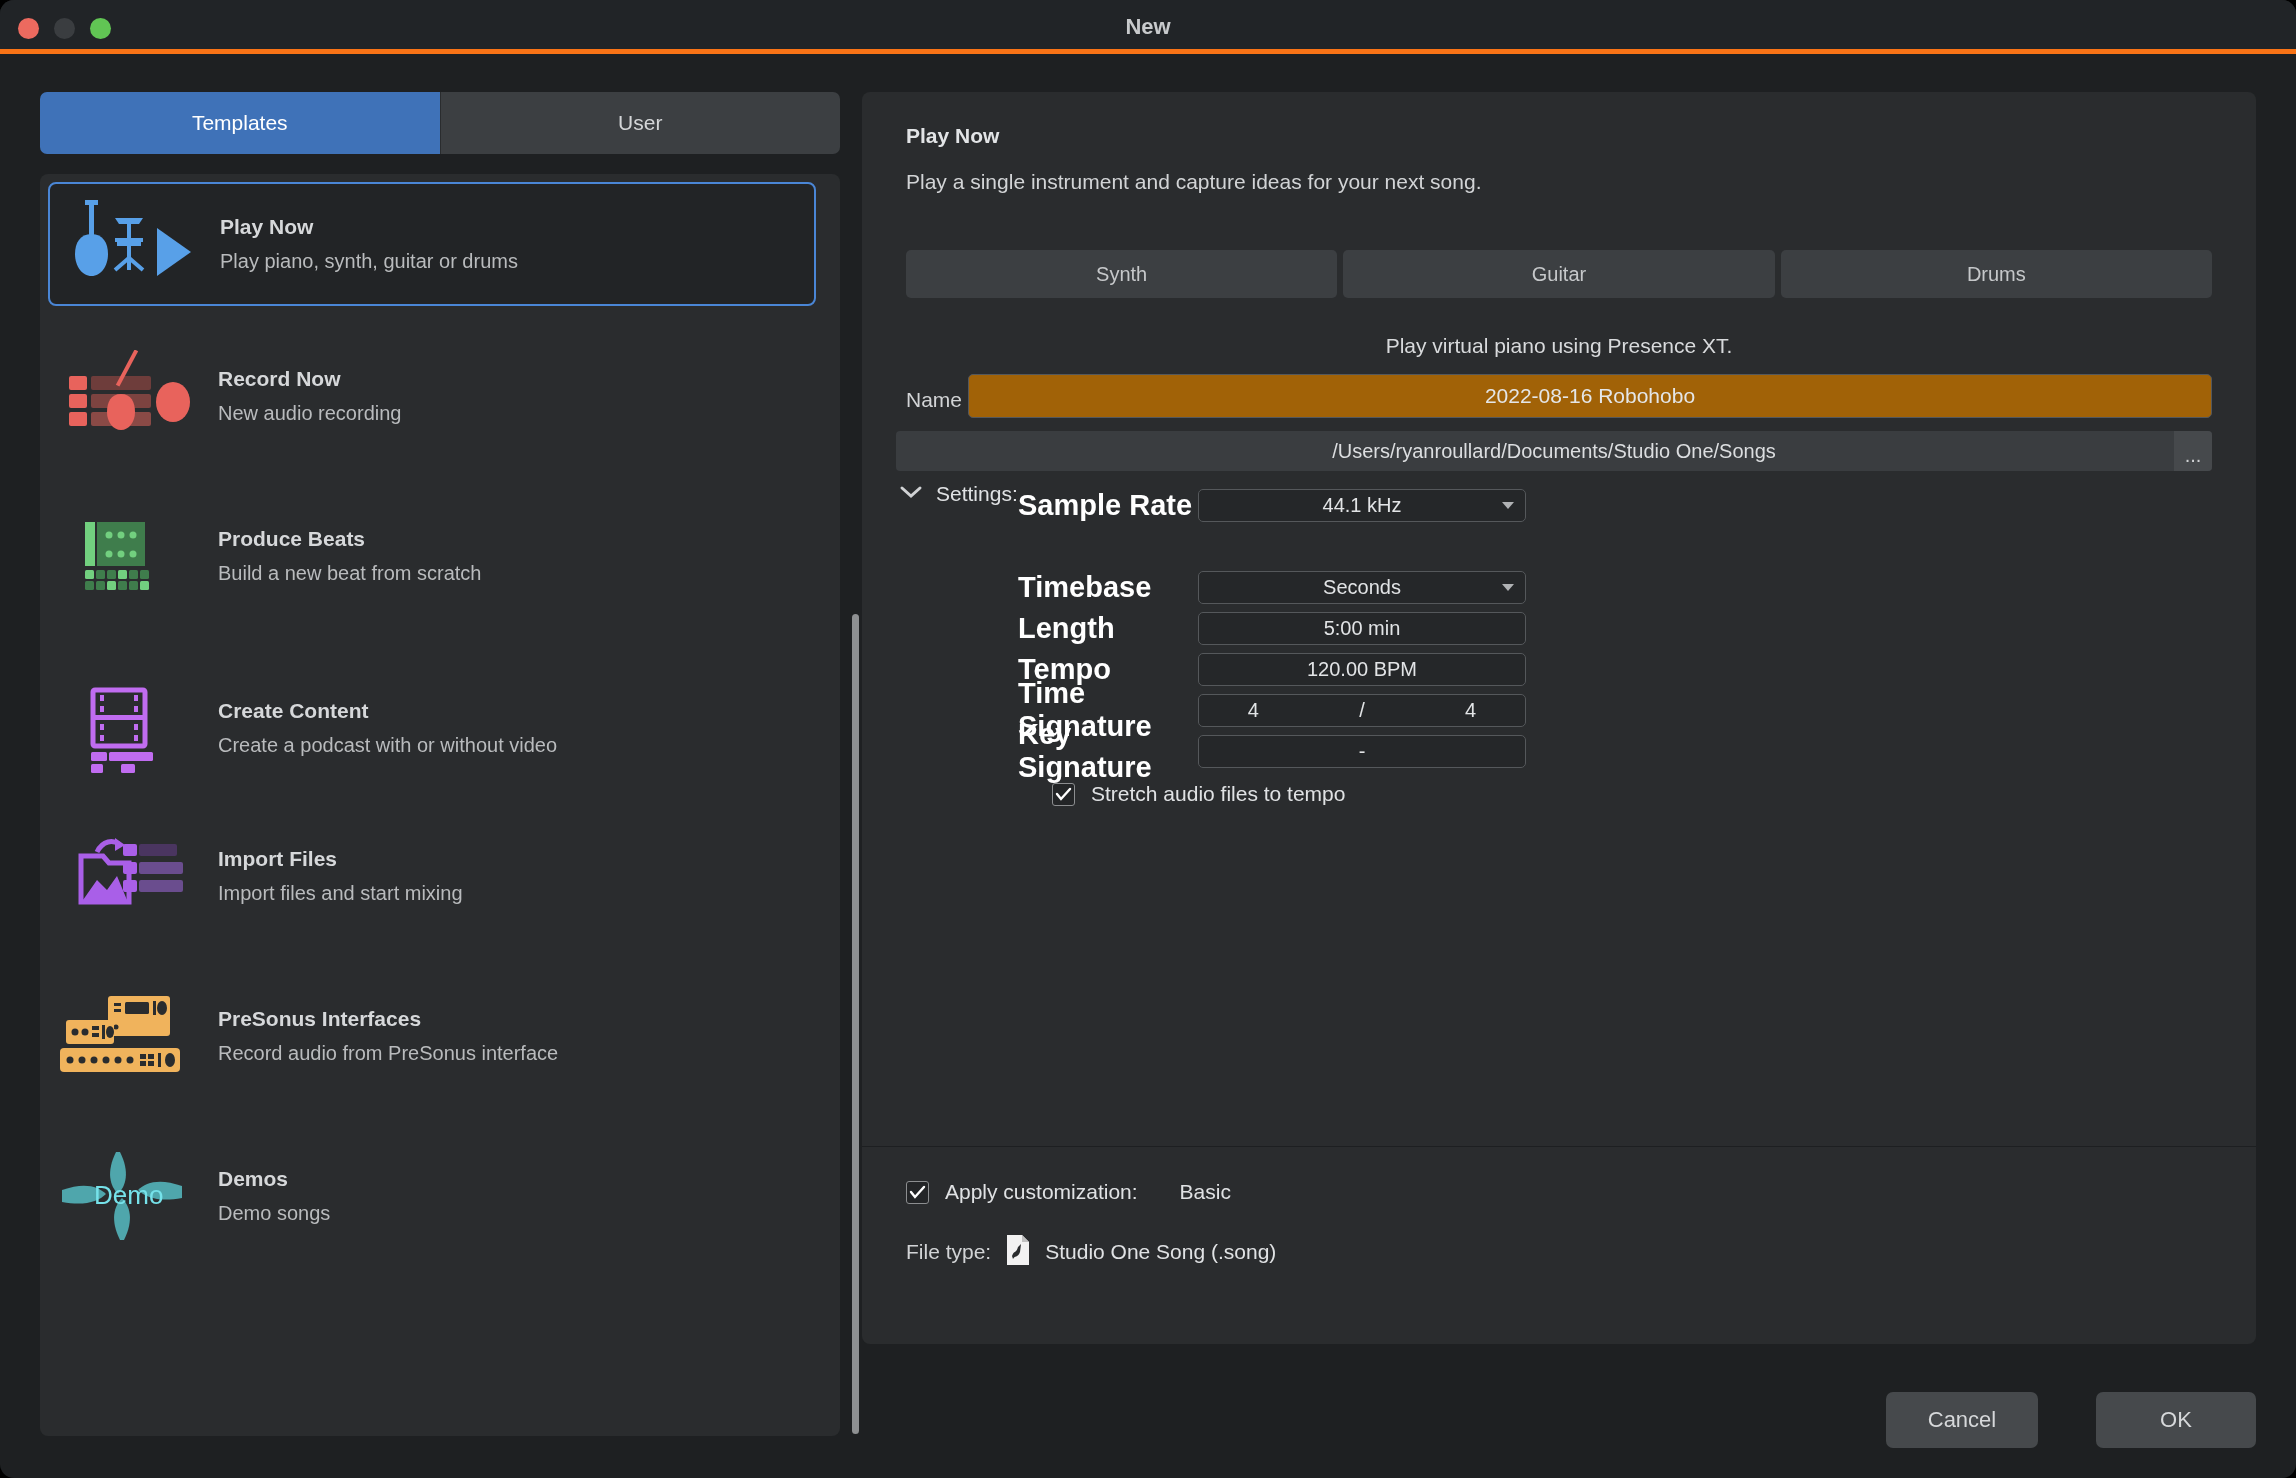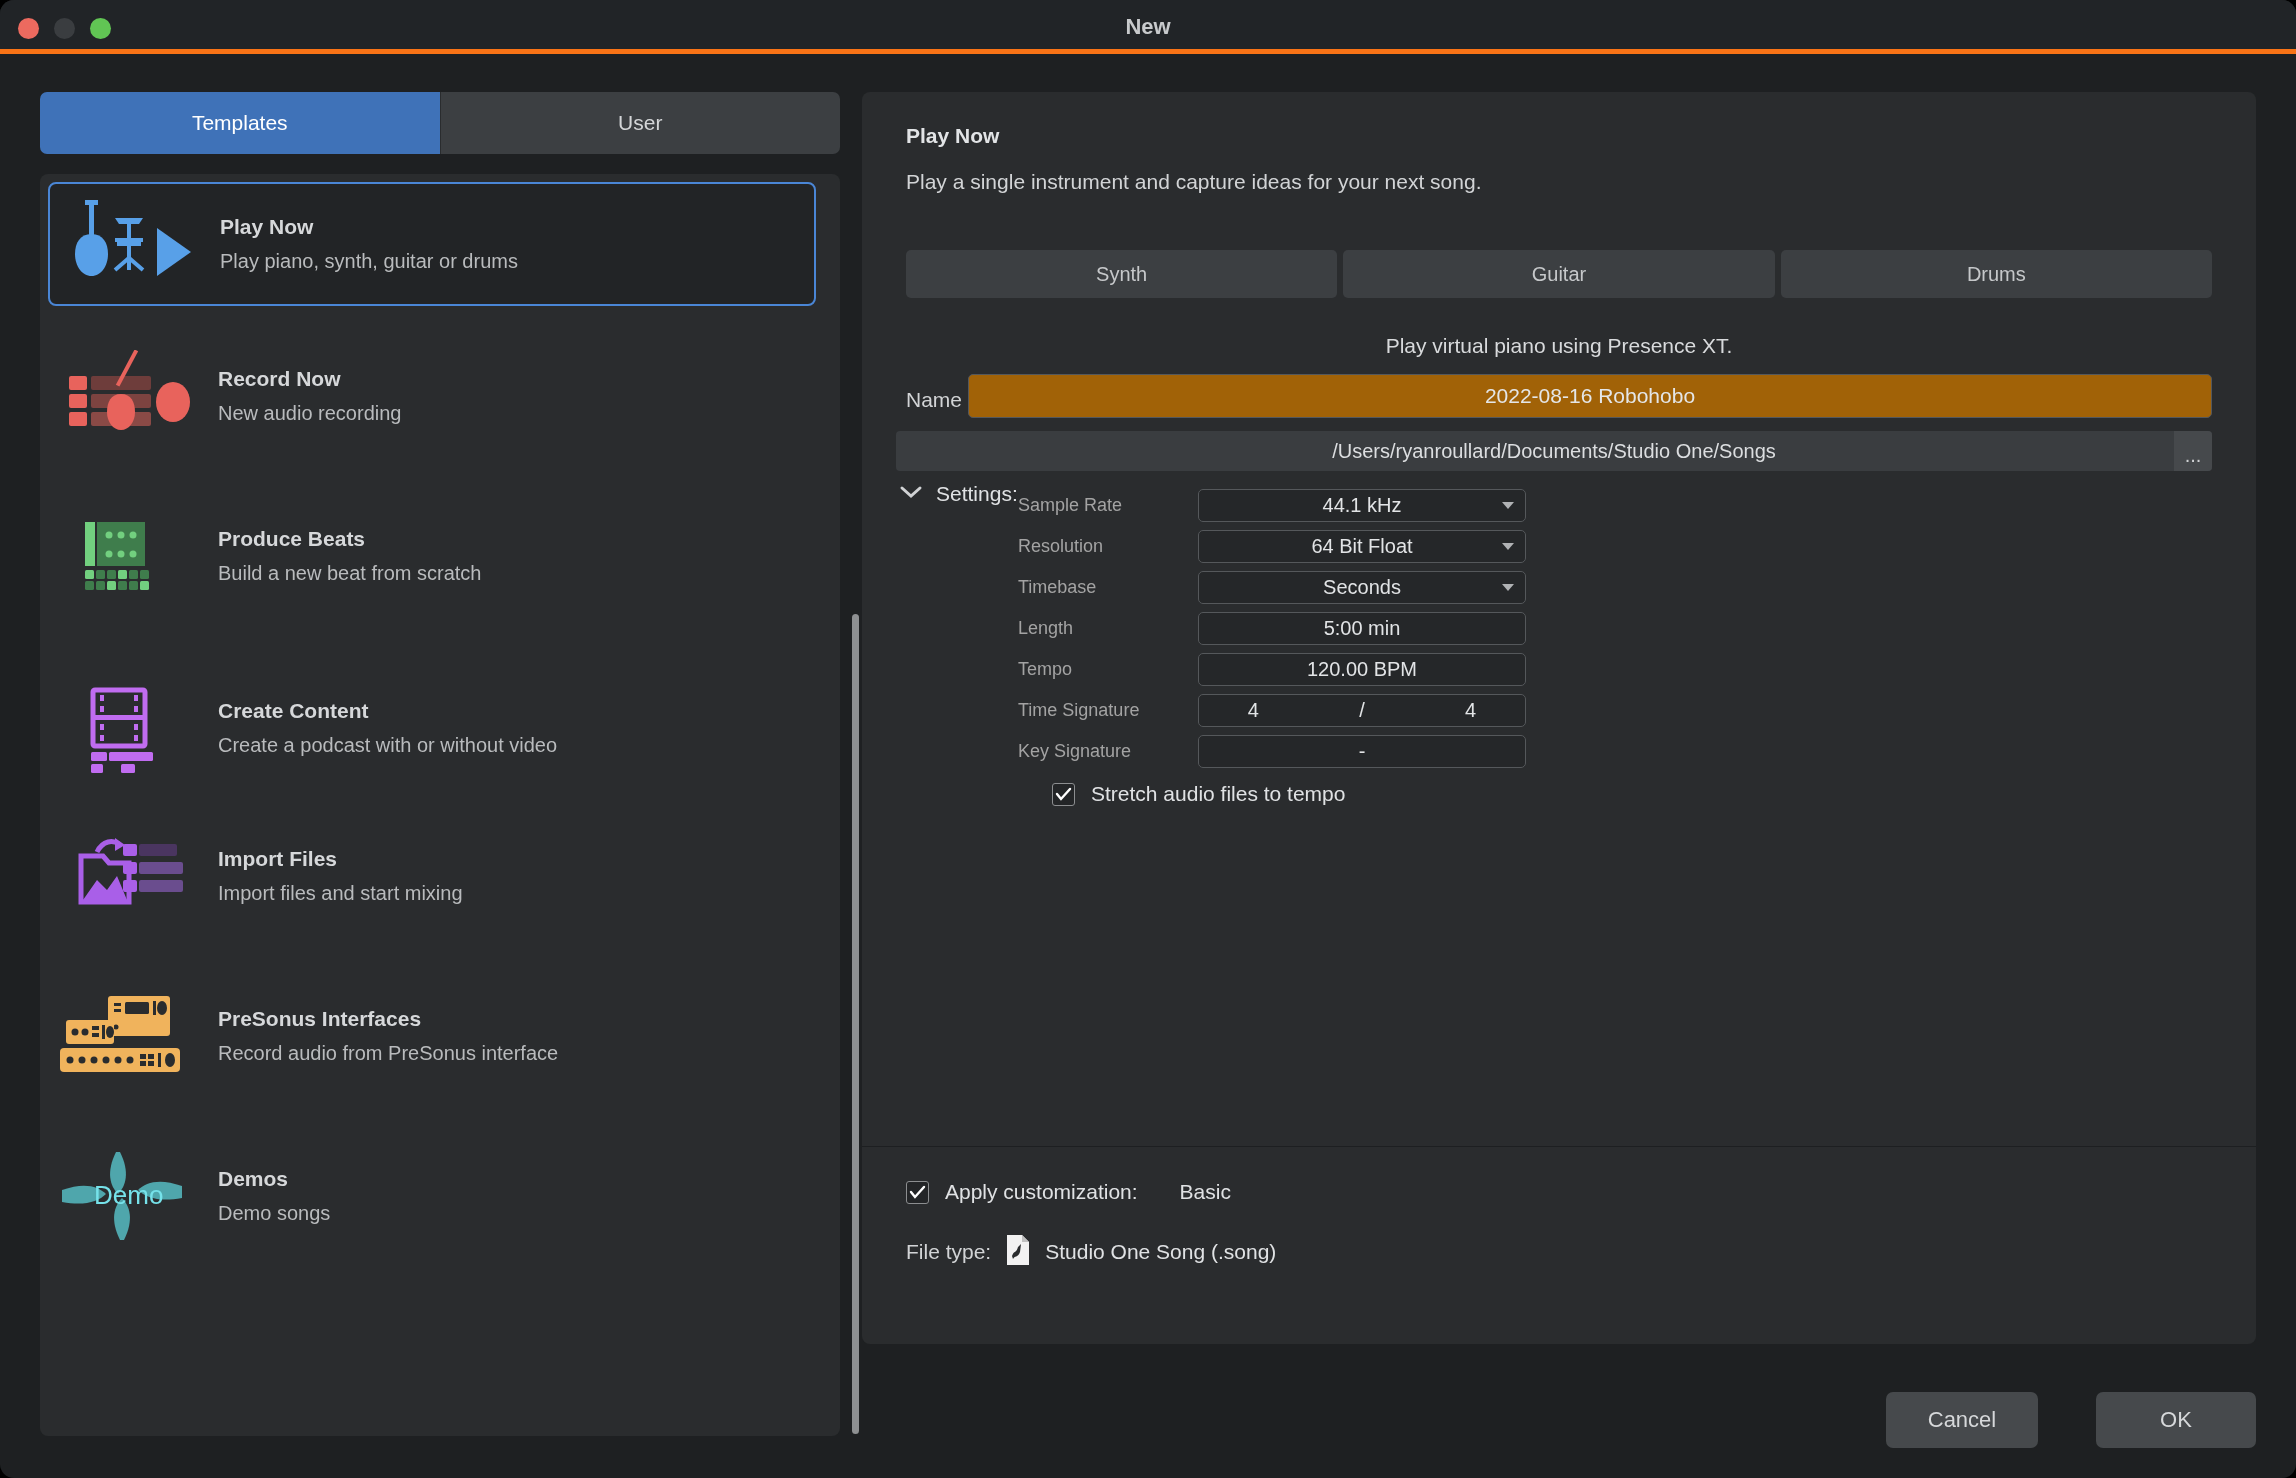--- a/index.html
+++ b/index.html
@@ -229,22 +229,23 @@
   #settings-label { font-size: 21px; color: #e0e2e4; }
 
   .setting-row {
     position: absolute;
     left: 156px;
     height: 34px;
     display: flex; align-items: center;
   }
   .setting-name {
     width: 180px;
-    font-size: 18px;
-    color: #a3a3a3;
+    font-size: 29px;
+    color: #ffffff;
+    font-weight: bold;
   }
   .setting-ctl {
     width: 328px; height: 33px;
     background: #252729;
     border: 1px solid #55585b;
     border-radius: 5px;
     display: flex; align-items: center; justify-content: center;
     font-size: 20px; color: #e2e4e6;
     position: relative;
     cursor: default;
@@ -574,27 +575,20 @@
     </div>
 
     <div class="setting-row" style="top:396px;">
       <div class="setting-name">Sample Rate</div>
       <div class="setting-ctl">
         <span>44.1 kHz</span>
         <span class="caret"></span>
       </div>
     </div>
 
-    <div class="setting-row" style="top:437px;">
-      <div class="setting-name">Resolution</div>
-      <div class="setting-ctl">
-        <span>64 Bit Float</span>
-        <span class="caret"></span>
-      </div>
-    </div>
 
     <div class="setting-row" style="top:478px;">
       <div class="setting-name">Timebase</div>
       <div class="setting-ctl">
         <span>Seconds</span>
         <span class="caret"></span>
       </div>
     </div>
 
     <div class="setting-row" style="top:519px;">

